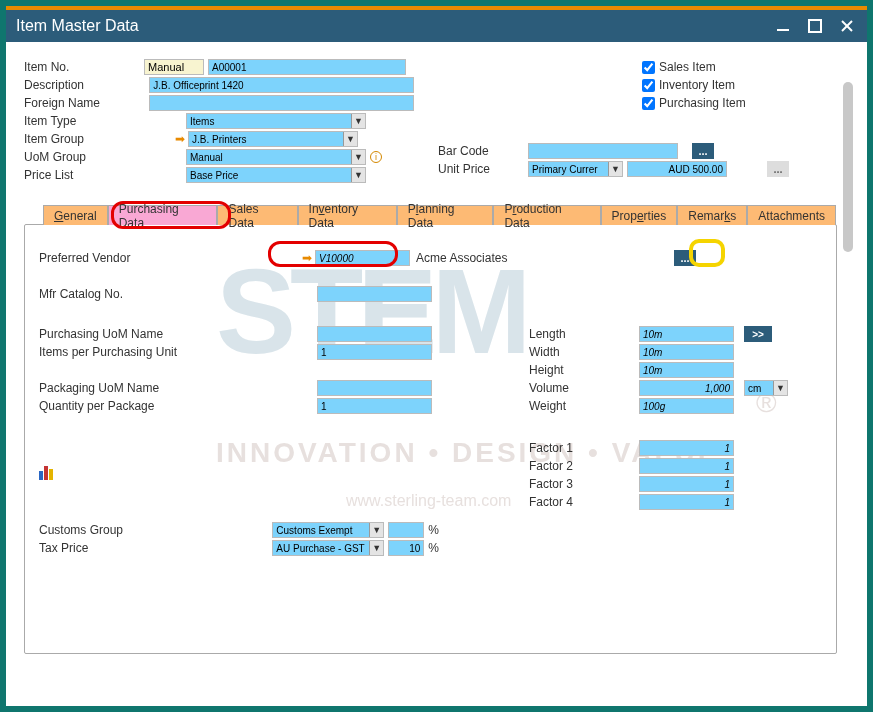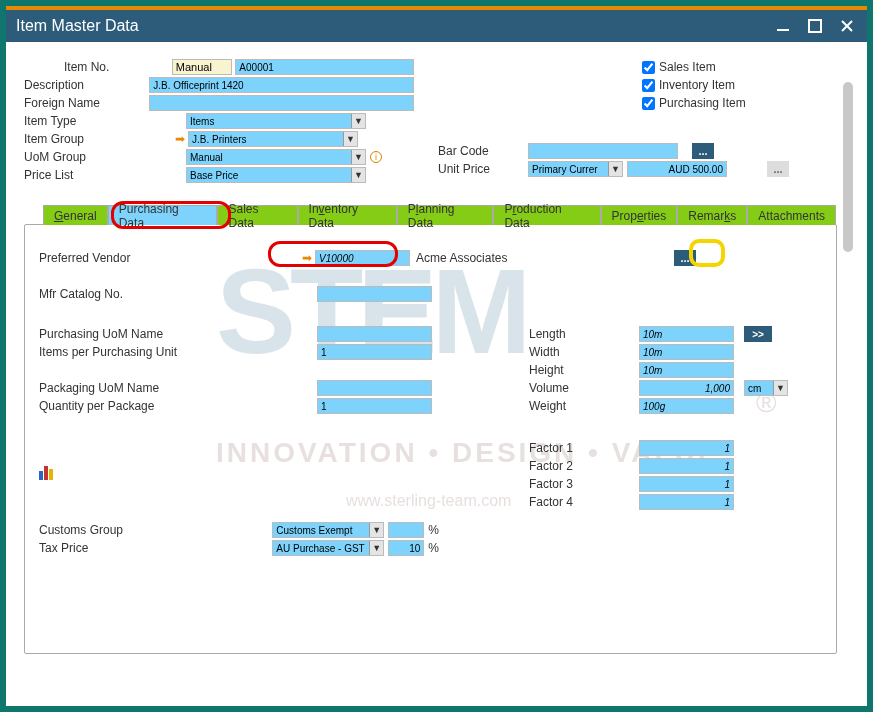--- a/index.html
+++ b/index.html
@@ -22,22 +22,22 @@
   .dropdown-btn { position: absolute; right: 1px; top: 1px; width: 14px; height: 14px; border-left: 1px solid #999; display:flex; align-items:center; justify-content:center; font-size:9px; color:#333; background:#e4e4e4;}
   .chk { width: 13px; height: 13px; margin-right: 4px; vertical-align: middle; }
   .chkrow { height: 18px; display:flex; align-items:center; margin-left: 200px;}
   .barrow { margin-top: 30px; }
   .ellipsis { display:inline-flex; width:22px; height:16px; background:#2c5c7a; color:#fff; align-items:center; justify-content:center; font-size:11px; font-weight:bold; cursor:pointer; }
   .ellipsis.gray { background:#ddd; color:#666; }
   .arrow-link { color:#e88a00; font-size:12px; padding:0 3px; }
   
   .tabs { margin-top: 22px; border: 1px solid #aaa; border-radius: 2px; position: relative; height: 430px; }
   .tabrow { position: absolute; top: -20px; left: 18px; display:flex; }
-  .tab { border: 1px solid #aaa; border-bottom: none; background: #84cc16; padding: 3px 10px; font-size: 12px; cursor:pointer; margin-right: 0px; height: 20px; display:flex; align-items:center;}
-  .tab.active { background: #7dd3fc; position: relative; }
+  .tab { border: 1px solid #aaa; border-bottom: none; background: #fdba74; padding: 3px 10px; font-size: 12px; cursor:pointer; margin-right: 0px; height: 20px; display:flex; align-items:center;}
+  .tab.active { background: #f9a8d4; position: relative; }
   .tab u { text-decoration: underline; }
   .red-highlight { border: 3px solid #e30000; border-radius: 12px; position: absolute; }
   .yellow-highlight { border: 4px solid #f5d400; border-radius: 10px; position: absolute; }
   .sheet { padding: 24px 20px 14px 14px; position:relative; height:100%; }
   .two-col { display:flex; }
   .col-l { width: 400px; }
   .col-r { flex: 1; }
   .inp110 { width: 115px; }
   .inp85  { width: 95px; font-style: italic; }
   .numr { text-align: right; }
@@ -82,21 +82,21 @@
   <div class="body">
 
     <div class="watermark">STEM</div>
     <div class="watermark2">INNOVATION   •   DESIGN   •   VALUE</div>
     <div class="watermark3">www.sterling-team.com</div>
     <div class="reg">®</div>
 
     <div class="header-area" style="position:relative; z-index:1;">
       <div class="left-col">
         <div class="frow">
-          <span class="lbl" style="width:120px;margin-left:40px;">Item No.</span>
+          <span class="lbl" style="width:120px;">Item No.</span>
           <input class="small-in" style="width: 60px;" value="Manual">
           <span style="width:4px;"></span>
           <input class="txt" style="width: 198px;" value="A00001">
         </div>
         <div class="frow">
           <span class="lbl">Description</span>
           <input class="txt" style="width: 340px;" value="J.B. Officeprint 1420">
         </div>
         <div class="frow">
           <span class="lbl">Foreign Name</span>

